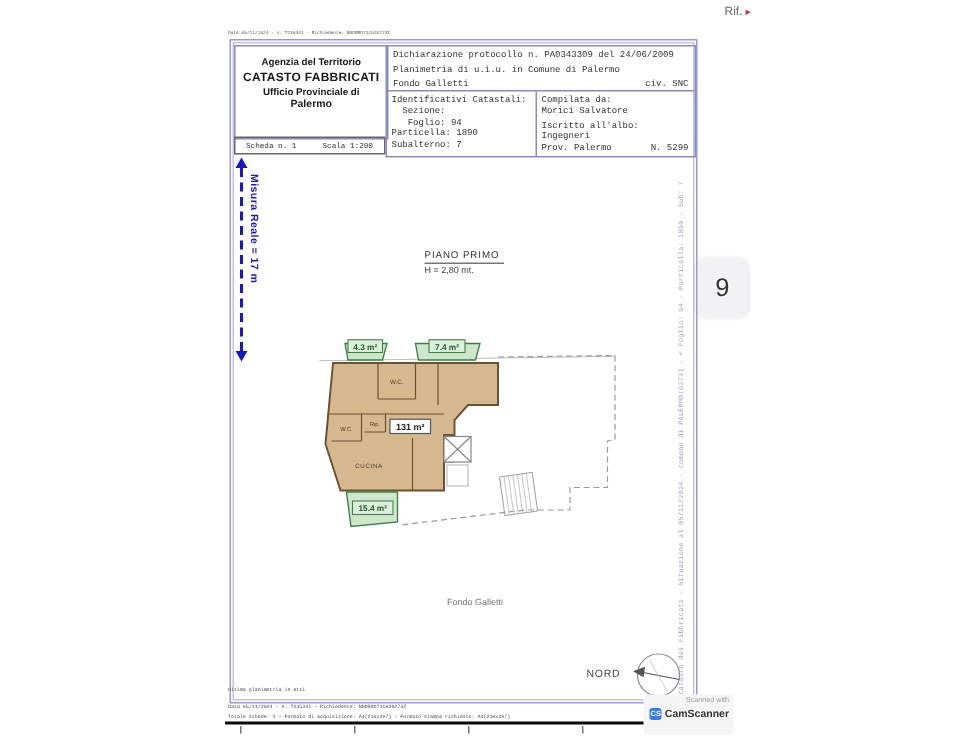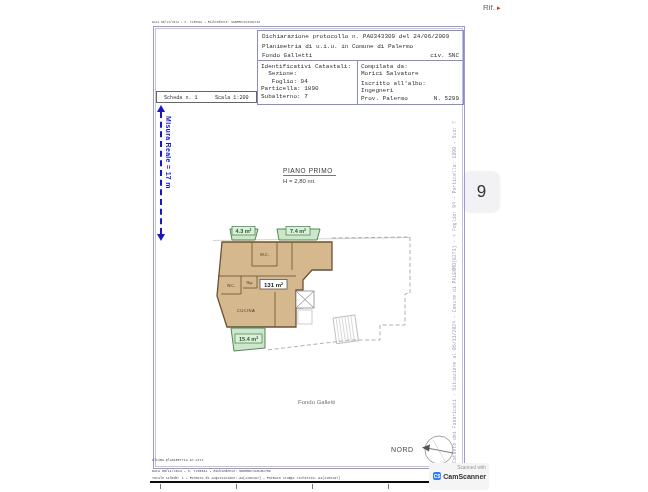--- a/index.html
+++ b/index.html
@@ -72,20 +72,26 @@
   <div class="abs badge9">
     <span>9</span>
   </div>
 
   <div class="abs mono tiny" style="left:152px;top:20px;">Data 05/11/2024 - n. T235341 - Richiedente: NNDRRD71C02G273Z</div>
 
   <div class="abs page-frame">
     <div class="page-frame-inner"></div>
   </div>
 
+  <div class="abs office-box">
+    <div class="l1">Agenzia del Territorio</div>
+    <div class="l2">CATASTO FABBRICATI</div>
+    <div class="l3">Ufficio Provinciale di</div>
+    <div class="l4">Palermo</div>
+  </div>
   <div class="abs scheda-bar mono">
     <span>Scheda n. 1</span>
     <span>Scala 1:200</span>
   </div>
 
   <div class="abs right-block mono">
     <div class="row" style="top:2px;">Dichiarazione protocollo n. PA0343309 del 24/06/2009</div>
     <div class="row" style="top:11.5px;">Planimetria di u.i.u. in Comune di Palermo</div>
     <div class="row" style="top:21px;display:flex;justify-content:space-between;">
       <span>Fondo Galletti</span>

